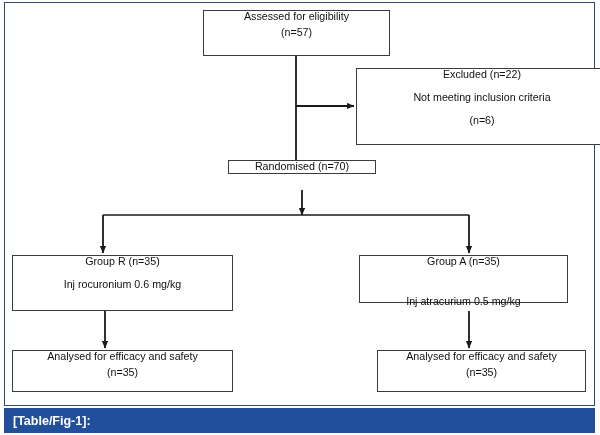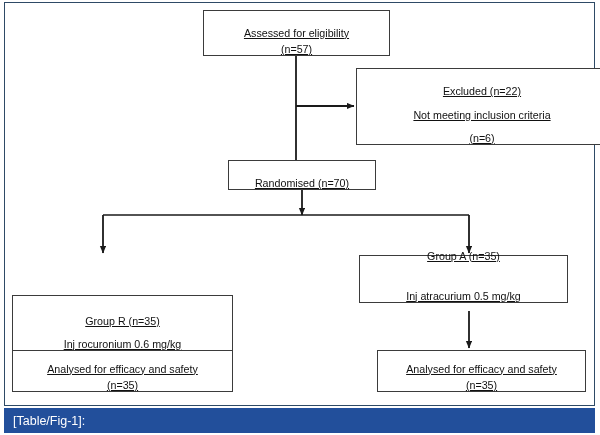--- a/index.html
+++ b/index.html
@@ -36,48 +36,47 @@
     height: 406px;
   }
   .node {
     position: absolute;
     box-sizing: border-box;
     border: 1.6px solid #3b3b3b;
     background: #ffffff;
     display: flex;
     flex-direction: column;
     align-items: center;
-    justify-content: flex-end;
+    justify-content: flex-start;
     color: #111111;
     font-size: 10.7px;
     line-height: 1.05;
     text-align: center;
-    text-decoration: underline;
   }
   .node .ln {
     display: block;
     white-space: nowrap;
   }
   
   #box-assessed {
     left: 203px; top: 10px; width: 187px; height: 46px;
   }
   #box-assessed .ln + .ln { margin-top: 5px; }
 
   #box-excluded {
     left: 356px; top: 68px; width: 252px; height: 77px;
   }
   #box-excluded .ln + .ln { margin-top: 12px; }
 
   #box-randomised {
-    left: 228px; top: 160px; width: 148px; height: 30px;
+    left: 228px; top: 160px; width: 148px; height: 14px;
   }
 
   #box-group-r {
-    left: 12px; top: 255px; width: 221px; height: 56px; margin-top: 40px;
+    left: 12px; top: 255px; width: 221px; height: 56px;
   }
   #box-group-r .ln + .ln { margin-top: 12px; }
 
   #box-group-a {
     left: 359px; top: 255px; width: 209px; height: 48px;
   }
   #box-group-a .ln + .ln { margin-top: 29px; }
 
   #box-analysed-r {
     left: 12px; top: 350px; width: 221px; height: 42px;
@@ -104,21 +103,21 @@
     height: 25px;
     background: #224f9b;
     display: flex;
     align-items: center;
     color: #ffffff;
     font-size: 12.5px;
     padding-left: 9px;
     box-sizing: border-box;
   }
   .caption-tag {
-    font-weight: normal;
+    font-weight: bold;
     margin-right: 22px;
   }
 </style>
 </head>
 <body>
 
 <div class="figure-frame">
 
   <div class="frame-border"></div>
 

